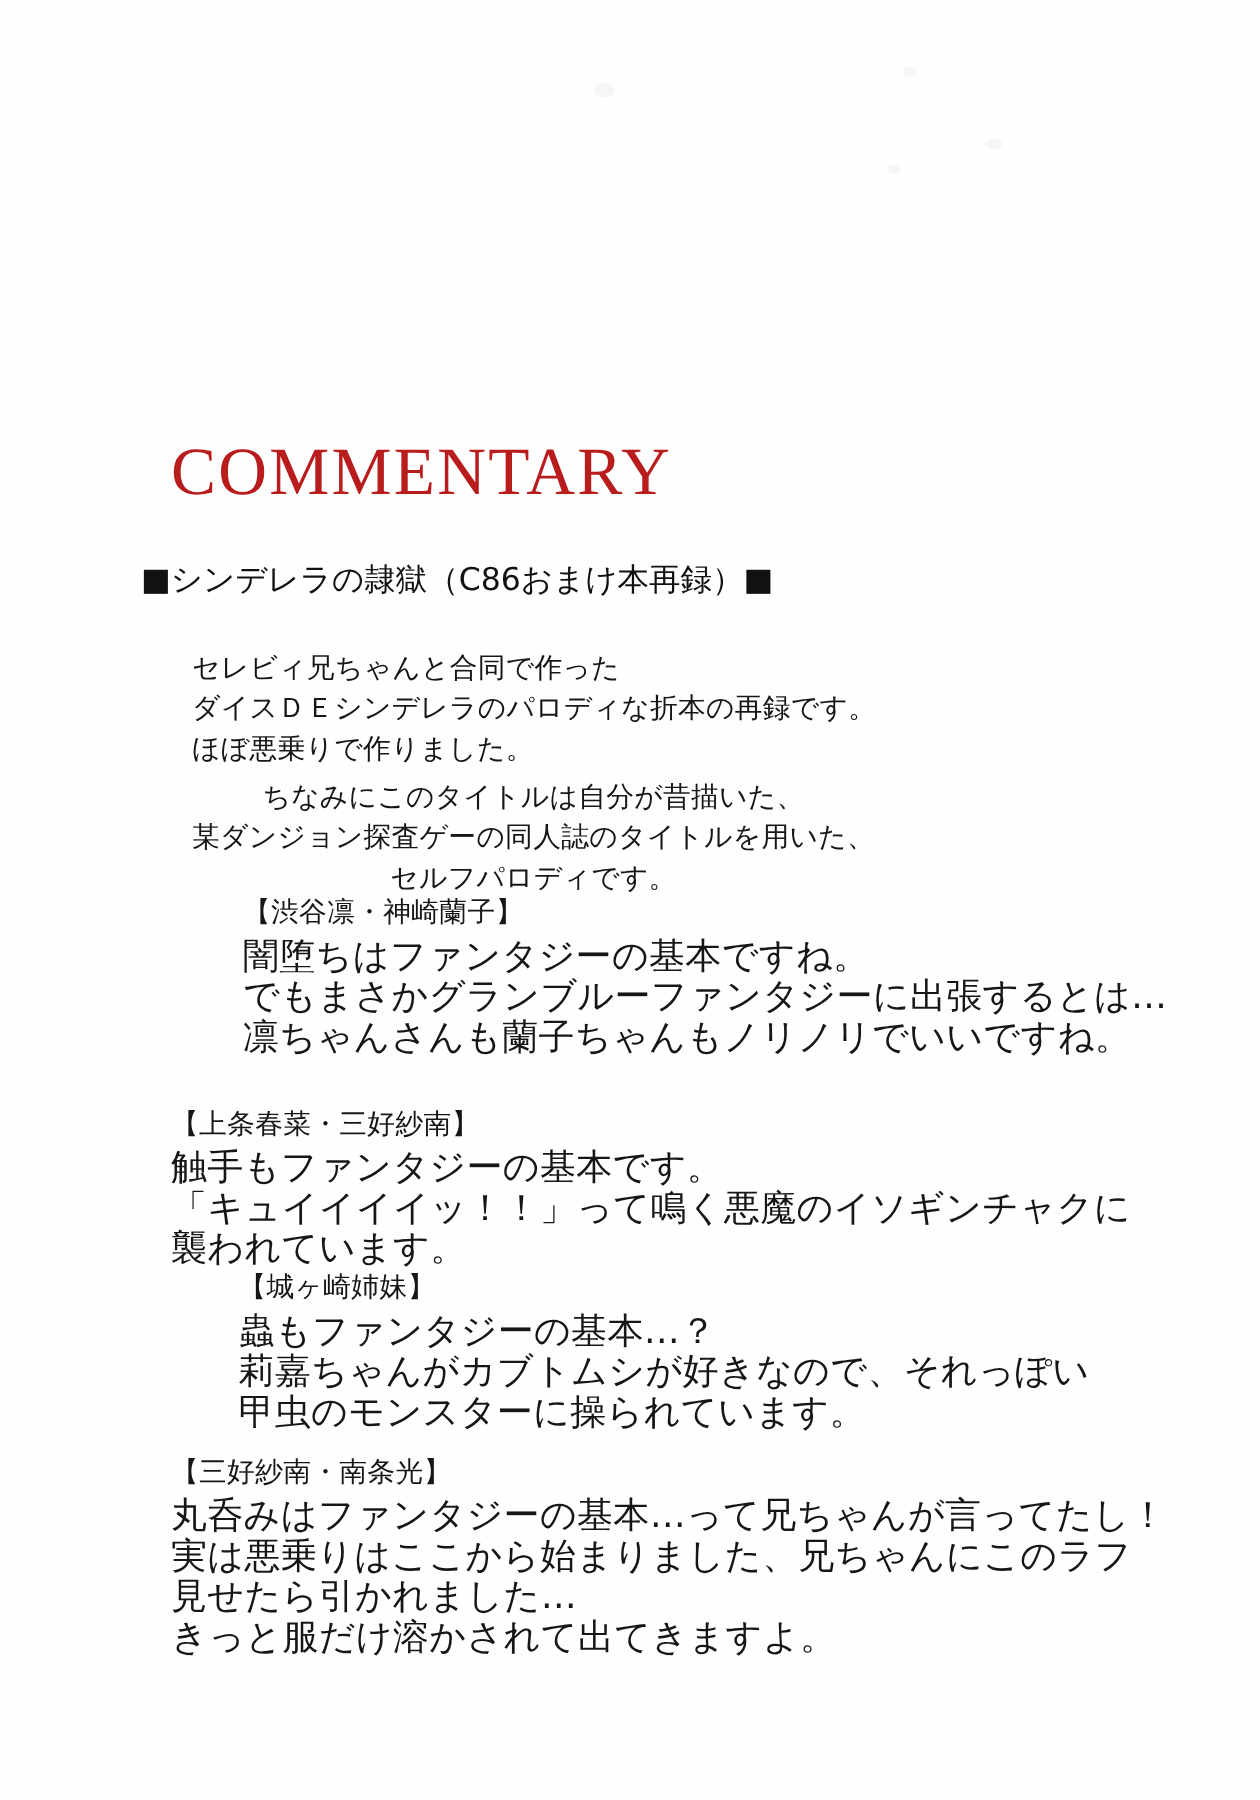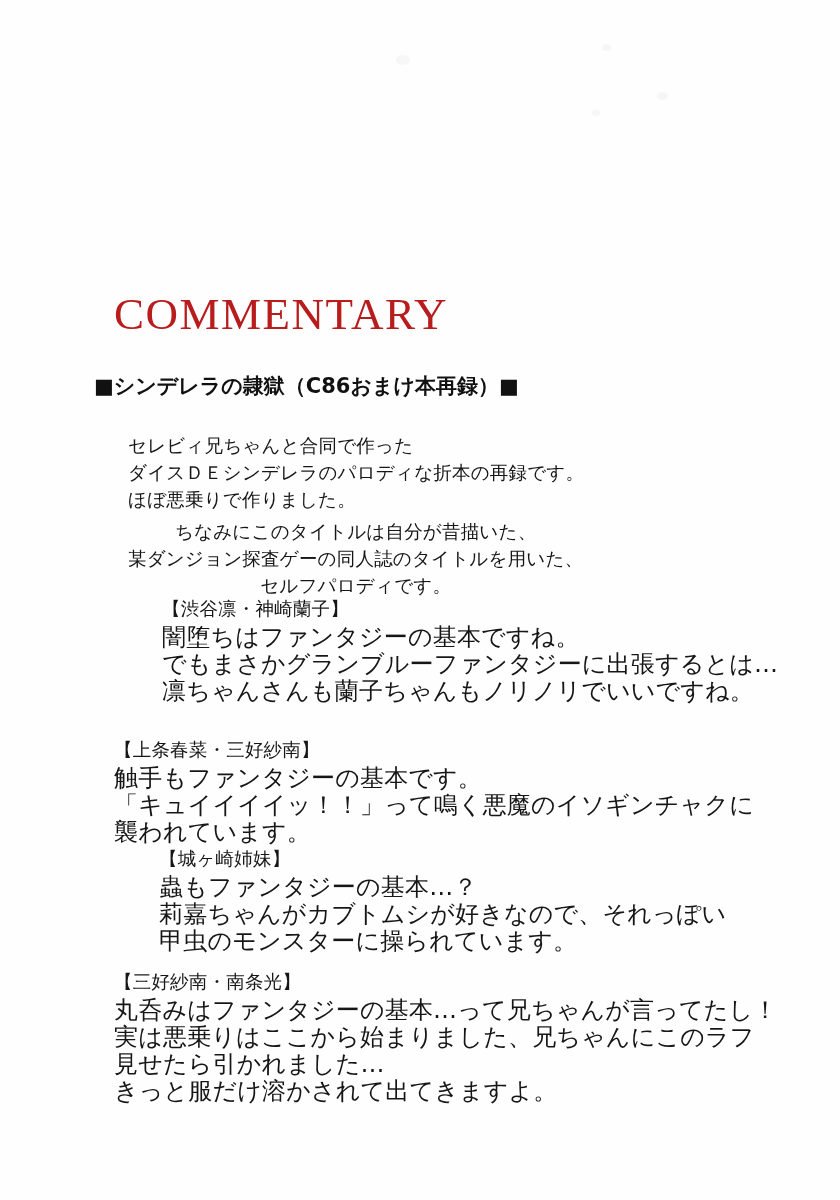--- a/index.html
+++ b/index.html
@@ -51,21 +51,21 @@
     white-space: nowrap;
     margin-left: 28px;
   }
 
   .section-heading {
     position: absolute;
     left: 94px;
     top: 372px;
     font-family: "DejaVu Sans", sans-serif;
     font-size: 21px;
-    font-weight: 700;
+    font-weight: 400;
     color: #111111;
     letter-spacing: 0px;
     white-space: nowrap;
   }
 
   .body-block {
     position: absolute;
     left: 128px;
     font-family: "DejaVu Sans", sans-serif;
     font-size: 18.5px;

